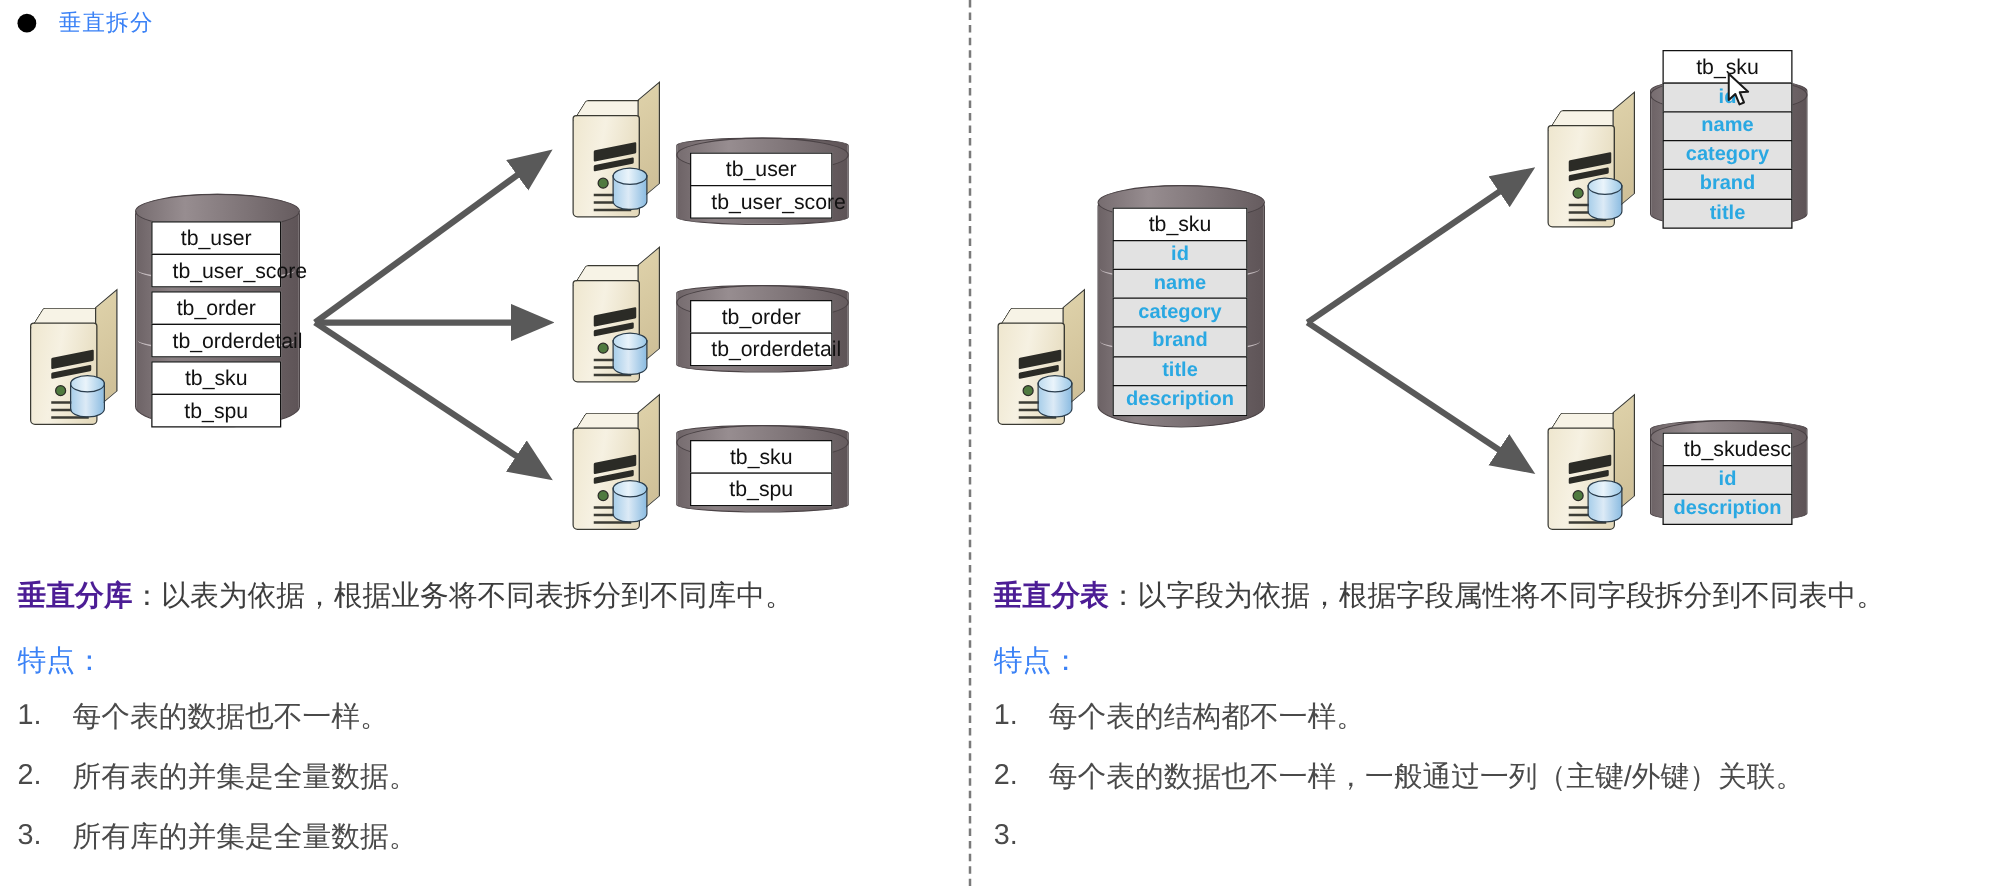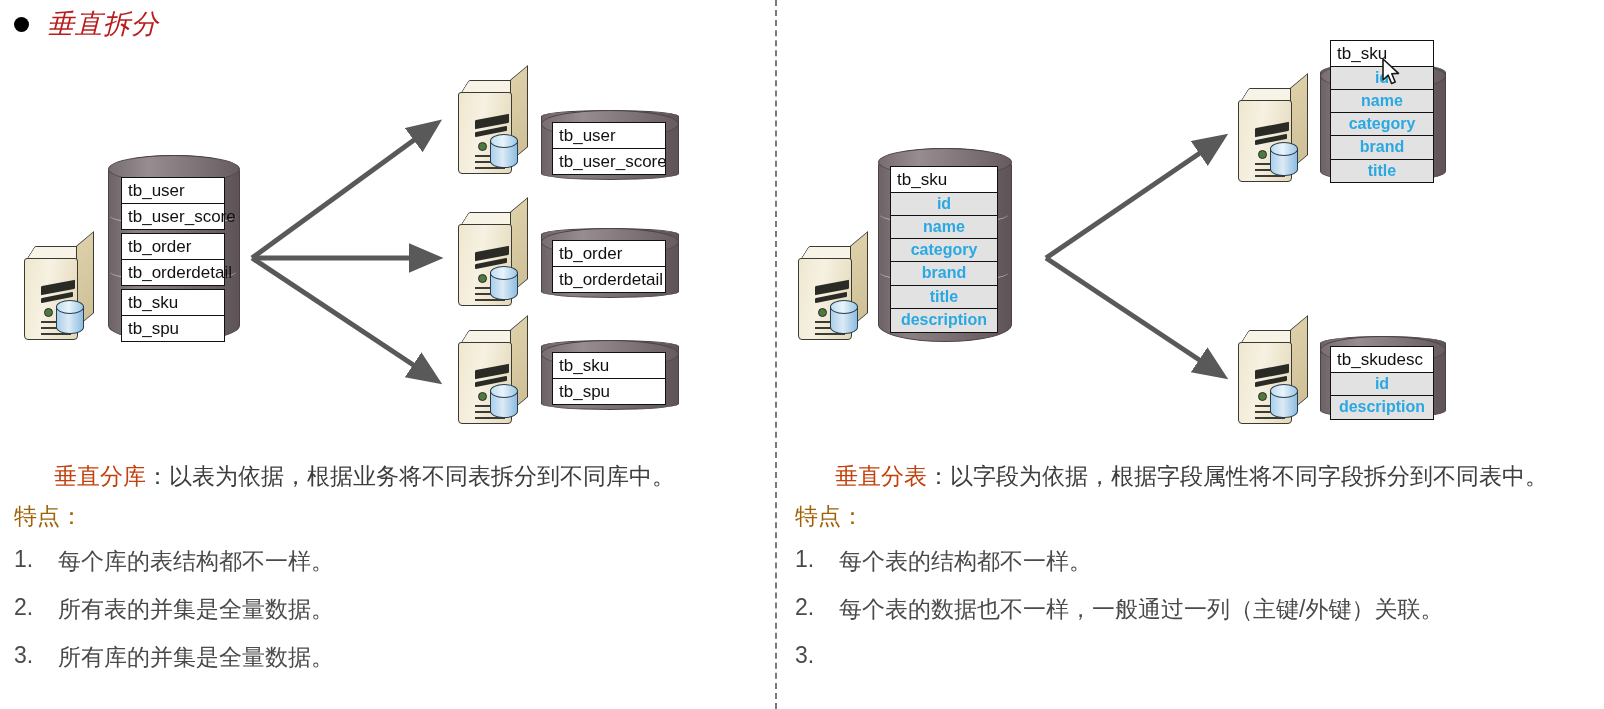--- a/index.html
+++ b/index.html
@@ -21,25 +21,24 @@
     left: 14px; top: 6px;
     display: flex; align-items: center; gap: 18px;
   }
   .bullet {
     width: 15px; height: 15px;
     border-radius: 50%;
     background: #000000;
     display: inline-block;
   }
   .title-text {
-    font-size: 27px;
-    color: #b91c1c;
+    font-size: 18px;
+    color: #3b82f6;
     font-weight: 400;
     letter-spacing: 1px;
-    font-style: italic;
   }
 
   
   .divider {
     position: absolute;
     left: 775px; top: 0;
     width: 0; height: 709px;
     border-left: 2px dashed #7a7a7a;
   }
 
@@ -137,22 +136,23 @@
     position: absolute;
     left: 50%;
     transform: translateX(-50%);
     display: flex; flex-direction: column;
   }
   .tbl {
     background: #ffffff;
     border: 1.6px solid #111111;
     color: #111111;
     font-size: 17px;
+    text-align: center;
     line-height: 1;
-    padding: 4px 6px;
+    padding: 4px 16px;
     font-family: "Liberation Sans", sans-serif;
     white-space: nowrap;
     margin-top: -1.6px;
   }
   .tbl.head { font-size: 17px; }
   .fld {
     background: #e2e2e2;
     border: 1.6px solid #111111;
     color: #2aa8e2;
     font-size: 16px;
@@ -170,24 +170,24 @@
     width: 1604px; height: 460px;
     pointer-events: none;
   }
 
   
   .text-col { position: absolute; }
   .lede {
     font-size: 23px; color: #3d3d3d;
     line-height: 1.25; white-space: nowrap;
   }
-  .lede .kw { color: #c2410c; font-weight: 400; margin-left: 40px; }
+  .lede .kw { color: #4c1d95; font-weight: 700; }
   .subhead {
-    font-size: 23px; color: #a16207;
-    margin-top: 10px;
+    font-size: 23px; color: #3b82f6;
+    margin-top: 22px;
   }
   ol.points {
     list-style: none;
     margin: 14px 0 0 0; padding: 0;
   }
   ol.points li {
     font-size: 23px; color: #4a4a4a;
     margin-bottom: 17px;
     white-space: nowrap;
     display: flex;
@@ -337,21 +337,21 @@
   </div>
 
   <div class="text-col" style="left:14px; top:462px; width:740px;">
     <div class="lede">
       <span class="kw">垂直分库</span><span>：以表为依据，根据业务将不同表拆分到不同库中。</span>
     </div>
     <div class="subhead">特点：</div>
     <ol class="points">
       <li>
           <span class="num">1.</span>
-          <span>每个库的表结构都不一样。</span>
+          <span>每个表的数据也不一样。</span>
         </li>
       <li>
           <span class="num">2.</span>
           <span>所有表的并集是全量数据。</span>
         </li>
       <li>
           <span class="num">3.</span>
           <span>所有库的并集是全量数据。</span>
         </li>
     </ol>

